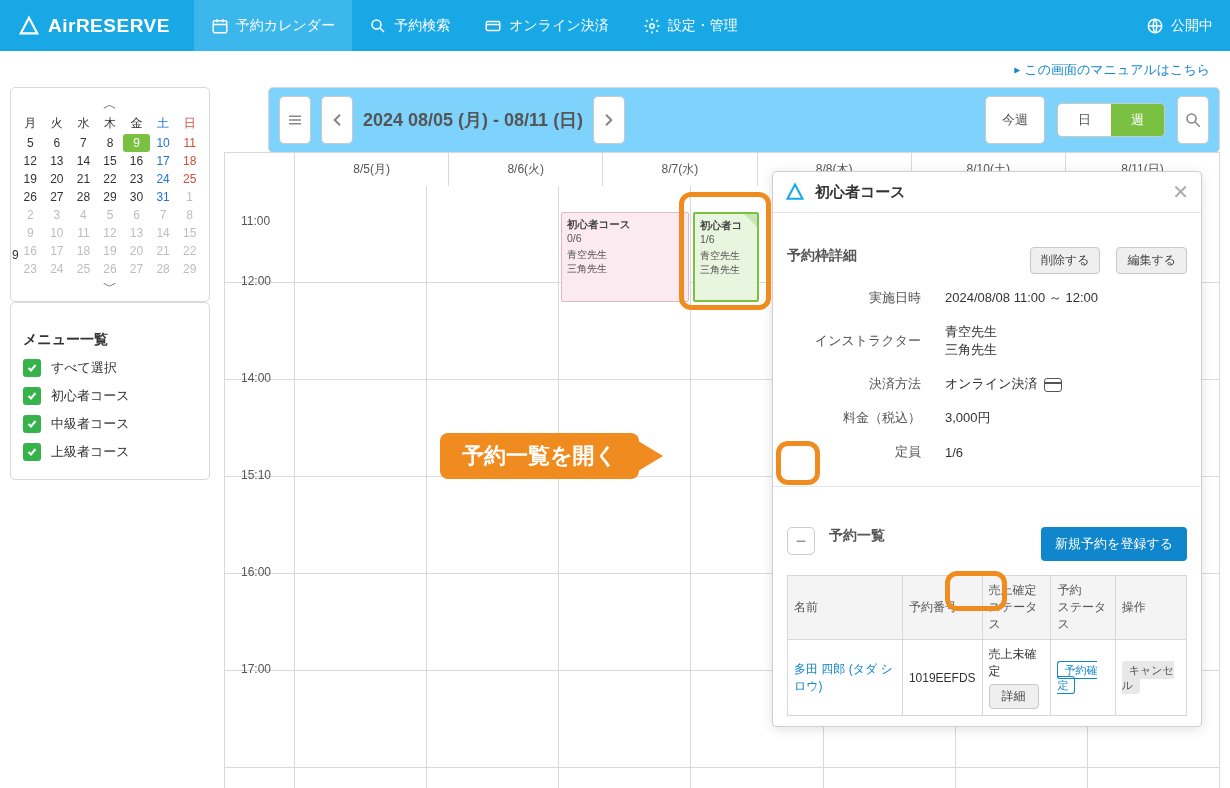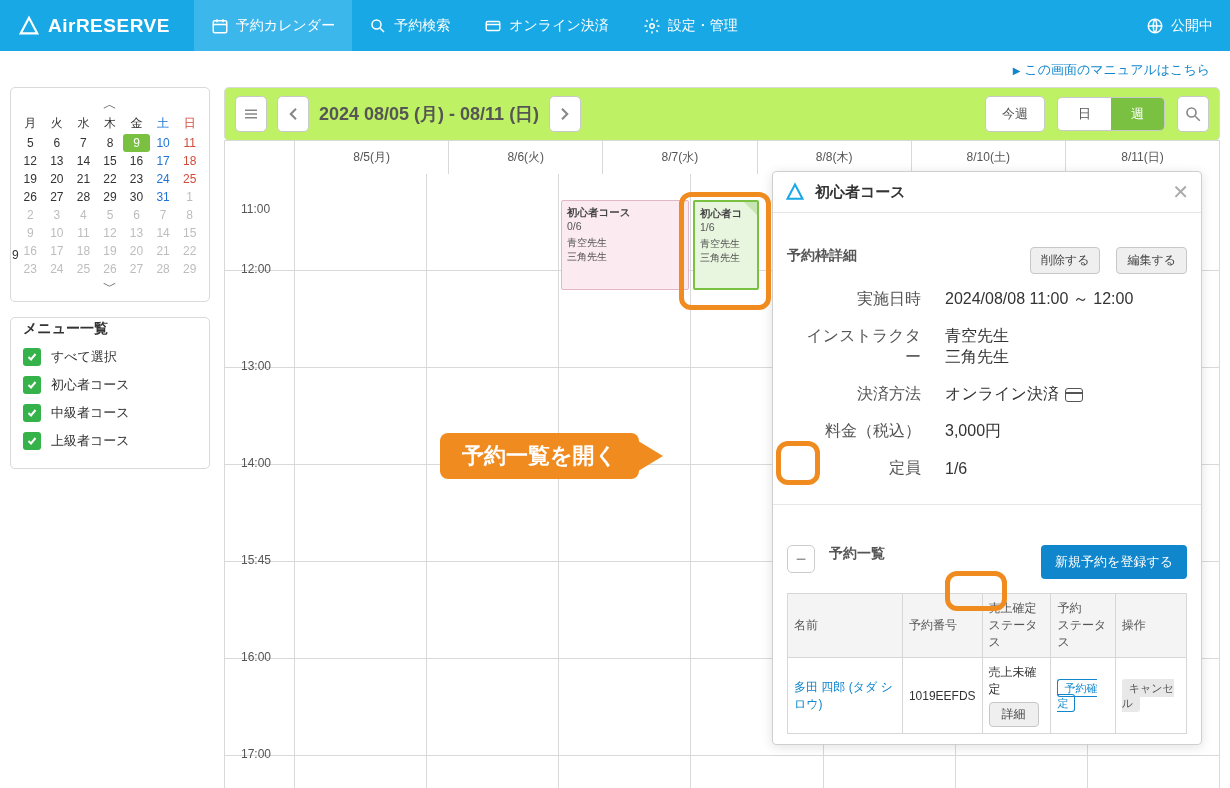--- a/index.html
+++ b/index.html
@@ -47,21 +47,21 @@
 }
 .nav-item.active{background:var(--blue-active);}
 .nav-item svg,.nav-item .nav-icon{margin-right:7px;}
 .nav-spacer{flex:1;}
 
 .manual-row{
   text-align:right;
   padding:10px 20px 8px;
   font-size:13px;
 }
-.manual-link{color:var(--badge-blue);text-decoration:none;display:inline-flex;align-items:center;}
+.manual-link{color:var(--badge-blue);text-decoration:none;display:inline-flex;align-items:center;font-family:Liberation Mono, monospace;}
 .manual-link::before{content:"▶";font-size:10px;margin-right:4px;color:var(--badge-blue);}
 
 .main{display:flex;padding:0 10px 10px;}
 .leftcol{width:200px;flex:0 0 200px;margin-right:14px;}
 .rightcol{flex:1;display:flex;flex-direction:column;min-width:0;}
 
 .minical{
   border:1px solid var(--gray-border);
   border-radius:5px;
   padding:8px 6px 6px;
@@ -70,44 +70,44 @@
 .minical-nav{text-align:center;margin-bottom:3px;color:#6b6b6b;font-size:14px;cursor:pointer;height:14px;}
 .minical table{width:100%;border-collapse:collapse;text-align:center;}
 .minical th,.minical td{padding:2px 0;width:14.28%;font-weight:normal;font-size:12px;}
 .minical .sat{color:#1f73d6;}
 .minical .sun{color:#d24b3a;}
 .minical .other{color:#bdbdbd;}
 .minical td.today{background:var(--green);color:#fff;border-radius:3px;}
 .minical td{cursor:pointer;}
 
 .menubox{
-  margin-top:15px;
   border:1px solid var(--gray-border);
   border-radius:5px;
-  padding:2px 12px 18px;
+  padding:28px 12px 18px;
 }
 .menubox-title{font-weight:700;font-size:14px;margin-bottom:10px;}
 .menu-opt{display:flex;align-items:center;margin-top:10px;font-size:13px;}
 .chk{
   width:18px;height:18px;border-radius:3px;
   background:#36b24a;display:inline-flex;align-items:center;justify-content:center;
   margin-right:10px;flex:0 0 18px;
 }
 .chk svg{width:12px;height:12px;}
 
 .cal-toolbar{
   border:1px solid var(--gray-border);
   border-radius:5px;
   display:flex;align-items:center;
   padding:8px 10px;
-  background:#bef264;
+  background:#7dd3fc;
+  margin-left:44px;
 }
 .tbtn{
   border:1px solid #c9c9c9;border-radius:5px;
-  background:#fff;height:36px;min-width:32px;
+  background:#fff;height:48px;min-width:32px;
   display:inline-flex;align-items:center;justify-content:center;
   cursor:pointer;font-size:13px;color:#555;padding:0 8px;
 }
 .tbtn.icon svg{width:18px;height:18px;}
 .tbtn.narrow{padding:0;}
 .cal-range{
   font-size:18px;font-weight:700;color:#555;margin:0 10px;flex:0 0 auto;
 }
 .toolbar-spacer{flex:1;}
 .seg{display:inline-flex;border:1px solid #c9c9c9;border-radius:5px;overflow:hidden;margin-left:12px;}
@@ -159,21 +159,21 @@
 .pop-head{display:flex;align-items:center;padding:8px 12px;border-bottom:1px solid #e6e6e6;}
 .pop-head-title{font-size:15px;font-weight:600;margin-left:10px;}
 .pop-close{margin-left:auto;font-size:20px;color:#aaa;cursor:pointer;}
 .pop-section{padding:10px 14px;}
 .pop-section h4{margin:0;font-size:14px;font-weight:600;color:#555;}
 .pop-row{display:flex;align-items:flex-start;margin-bottom:3px;margin-top:24px;}
 .gbtn{
   display:inline-block;border:1px solid #c7c7c7;border-radius:4px;
   padding:4px 10px;font-size:12px;background:#efefef;cursor:pointer;color:#444;
 }
-.detail-table{width:100%;font-size:16px;margin-top:6px;}
+.detail-table{width:100%;font-size:13px;margin-top:6px;}
 .detail-table td{padding:7px 4px;}
 .detail-table td:first-child{width:150px;text-align:right;color:#555;padding-right:18px;}
 .divider{border-top:1px solid #e6e6e6;margin:6px 0;}
 .bbtn{
   background:var(--badge-blue);color:#fff;border:none;border-radius:4px;
   padding:8px 14px;font-size:13px;cursor:pointer;
 }
 
 .rtable{width:100%;border-collapse:collapse;font-size:12px;margin-top:-1px;}
 .rtable th,.rtable td{border:1px solid #d7d7d7;padding:6px 6px;text-align:left;}
@@ -436,23 +436,22 @@
           <div class="daycol">8/7(水)</div>
           <div class="daycol">8/8(木)</div>
           <div class="daycol">8/10(土)</div>
           <div class="daycol">8/11(日)</div>
         </div>
       <div class="cal-scroll">
         <div class="cal-body">
           <div class="timecol" id="time-labels">
               <div class="hour"><span>11:00</span></div>
               <div class="hour"><span>12:00</span></div>
-              <div class="hour"><span>13:00</span></div>
               <div class="hour"><span>14:00</span></div>
-              <div class="hour"><span>15:45</span></div>
+              <div class="hour"><span>15:10</span></div>
               <div class="hour"><span>16:00</span></div>
               <div class="hour"><span>17:00</span></div>
             </div>
           <div class="days" id="days">
               <div class="daycol-body">
                 <div class="slot"></div>
                 <div class="slot"></div>
                 <div class="slot"></div>
                 <div class="slot"></div>
                 <div class="slot"></div>

